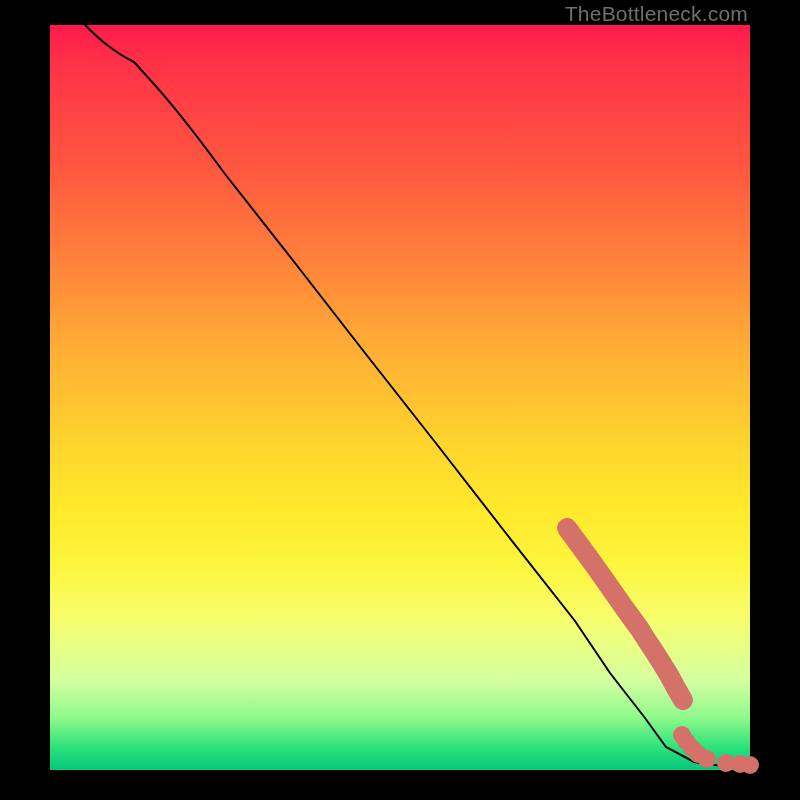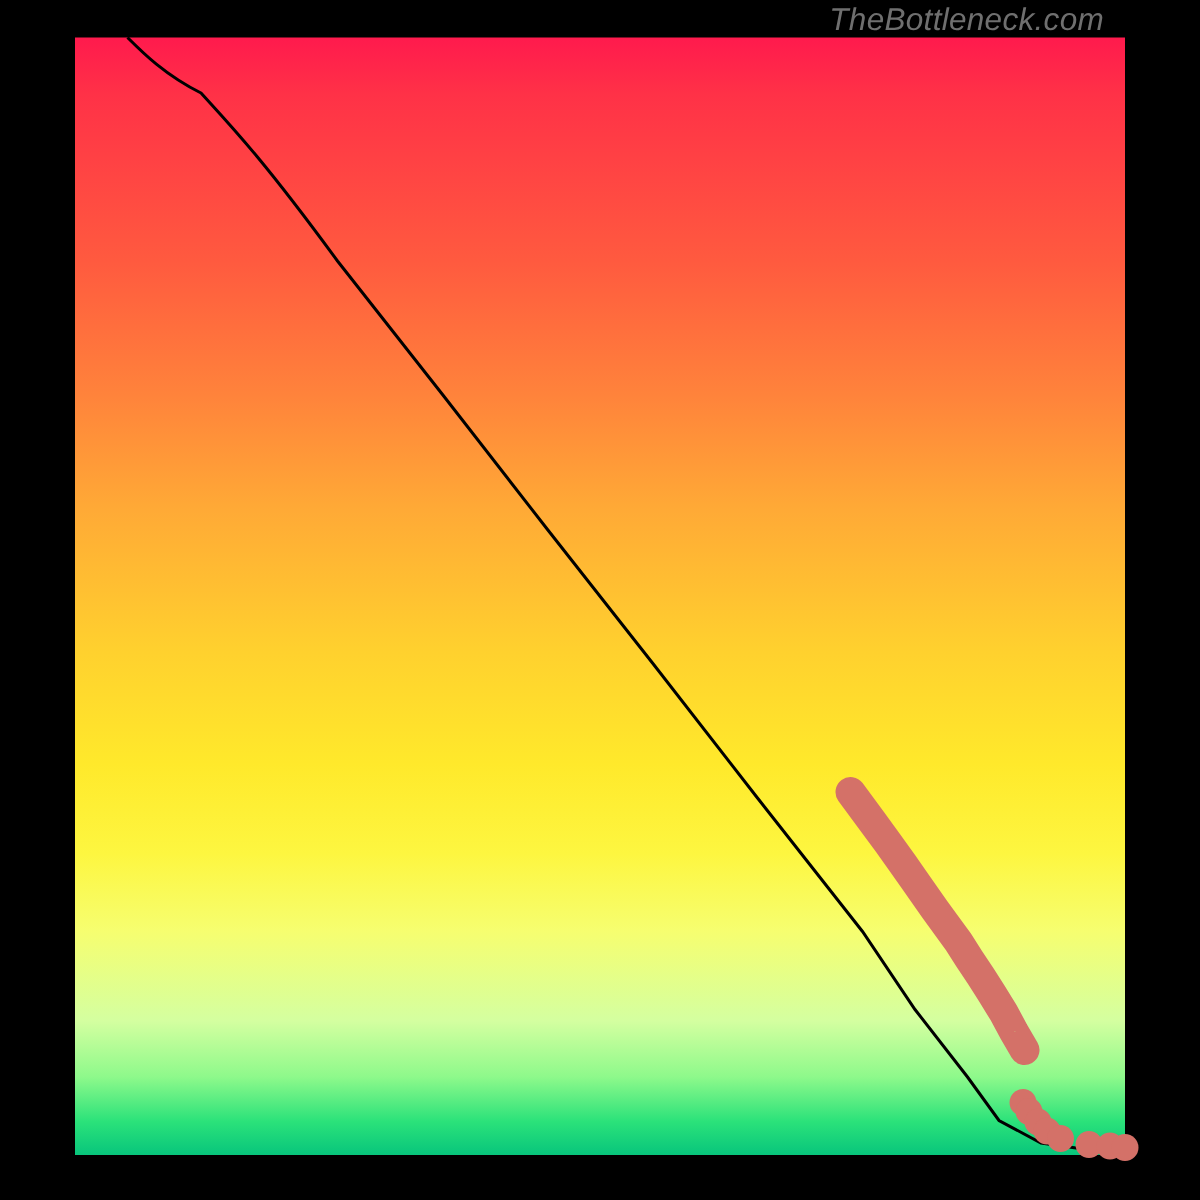--- a/index.html
+++ b/index.html
@@ -37,26 +37,25 @@
       #f6fe70 80%,
       #d4ffa0 88%,
       #8EF98B 93%,
       #2be27a 97%,
       #08c57c 100%
     );
   }
   .attribution {
     position: absolute;
     top: 2px;
-    right: 64px;
+    right: 52px;
     color: #6f6f6f;
     font-size: 21px;
     font-weight: 500;
     letter-spacing: 0.2px;
-    font-style: italic;
   }
   svg.curve {
     position: absolute;
     left: 0;
     top: 0;
     width: 700px;
     height: 745px;
     overflow: visible;
   }
   .curve-path {

